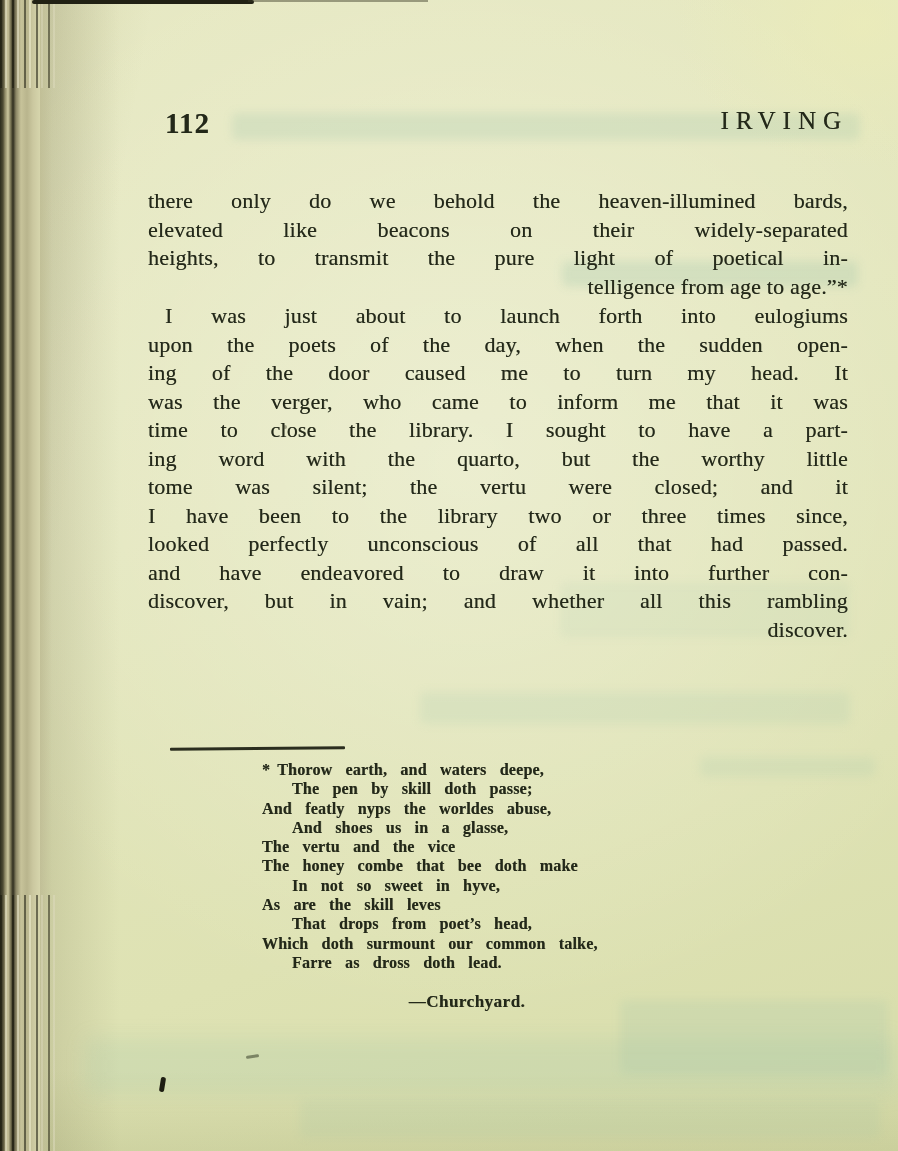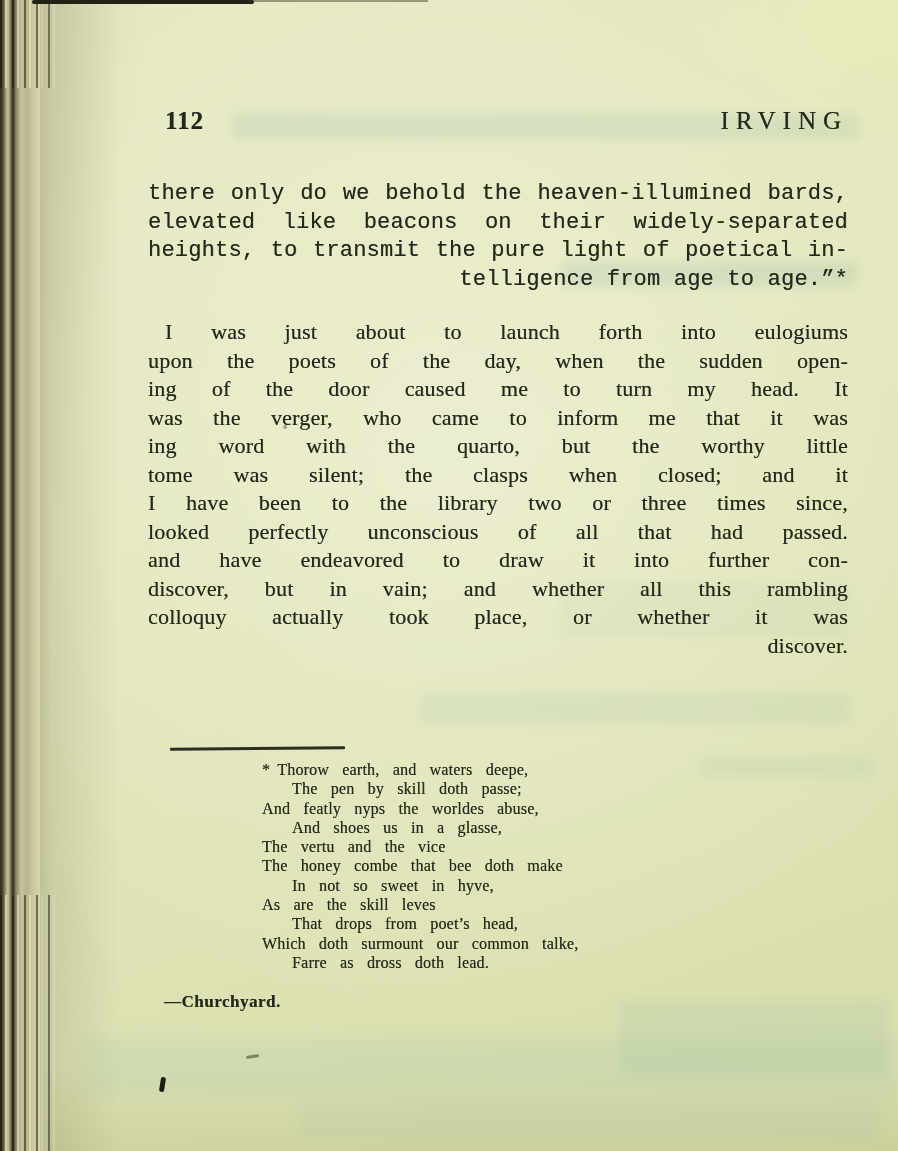--- a/index.html
+++ b/index.html
@@ -60,51 +60,51 @@
     filter: blur(5px);
     border-radius: 5px;
   }
 
   
   .ink { color: #232819; text-shadow: 0.3px 0.3px 0.5px rgba(35,40,25,0.55); }
 
   .header-row { position: absolute; left: 148px; top: 107px; width: 700px; height: 34px; }
   .page-number {
     position: absolute; left: 17px; top: 0;
-    font-size: 25px; font-weight: bold; letter-spacing: 1px;
+    font-size: 29px; font-weight: bold; letter-spacing: 1px;
   }
   .running-title {
     position: absolute; left: 0; top: 0; width: 100%;
     text-align: right;
     font-size: 25px; letter-spacing: 7px; font-weight: normal;
   }
 
   .para { position: absolute; left: 148px; width: 700px; font-size: 22px; line-height: 28.5px; letter-spacing: 0.2px; }
-  .para-1 { top: 180px; font-family: Liberation Mono, monospace; }
+  .para-1 { top: 187px; }
   .para-2 { top: 302px; }
   .jline { text-align: justify; text-align-last: justify; text-justify: inter-word; }
   .lastline { text-align: right; }
-  .firstline-indent { text-indent: 17px; margin-top: 16px; }
+  .firstline-indent { text-indent: 17px; }
 
   .fn-rule {
     position: absolute; left: 170px; top: 747px; width: 175px; height: 3px;
     background: #2b2e1f; transform: rotate(-0.5deg); border-radius: 1px;
   }
   .footnote {
     position: absolute; left: 262px; top: 760px;
-    font-size: 16px; font-weight: normal; line-height: 19.3px;
+    font-size: 16px; font-weight: bold; line-height: 19.3px;
     letter-spacing: 0.2px; word-spacing: 9px;
     white-space: nowrap;
   }
   .fn-line { position: relative; }
   .fn-indent { padding-left: 30px; }
   .fn-marker { margin-right: 7px; }
   .fn-attribution {
-    position: absolute; left: 164px; top: 992px; width: 700px;
-    text-align: left; padding-right: 30px; box-sizing: border-box;
+    position: absolute; left: 132px; top: 992px; width: 700px;
+    text-align: center; padding-right: 30px; box-sizing: border-box;
     font-size: 17px; font-weight: bold; letter-spacing: 0.5px;
   }
 
   .ink-blemish {
     position: absolute; left: 160px; top: 1077px; width: 5px; height: 15px;
     background: #1d1d12; border-radius: 2px; transform: rotate(9deg);
   }
   .speck-1 { position: absolute; left: 246px; top: 1055px; width: 13px; height: 3px; background: rgba(40,45,25,0.5); border-radius: 2px; transform: rotate(-8deg); }
   .speck-2 { position: absolute; left: 283px; top: 425px; width: 4px; height: 4px; background: rgba(60,60,40,0.4); border-radius: 50%; }
 </style>
@@ -139,27 +139,27 @@
     <div class="jline">elevated like beacons on their widely-separated</div>
     <div class="jline">heights, to transmit the pure light of poetical in-</div>
     <div class="lastline">telligence from age to age.”*</div>
   </div>
 
   <div class="para para-2 ink">
     <div class="jline firstline-indent">I was just about to launch forth into eulogiums</div>
     <div class="jline">upon the poets of the day, when the sudden open-</div>
     <div class="jline">ing of the door caused me to turn my head. It</div>
     <div class="jline">was the verger, who came to inform me that it was</div>
+    <div class="jline">time to close the library. I sought to have a part-</div>
     <div class="jline">ing word with the quarto, but the worthy little</div>
-    <div class="jline">tome was silent; the clasps when closed; and it</div>
+    <div class="jline">tome was silent; the vertu were closed; and it</div>
     <div class="jline">I have been to the library two or three times since,</div>
     <div class="jline">looked perfectly unconscious of all that had passed.</div>
     <div class="jline">and have endeavored to draw it into further con-</div>
     <div class="jline">discover, but in vain; and whether all this rambling</div>
-    <div class="jline">colloquy actually took place, or whether it was</div>
     <div class="lastline">discover.</div>
   </div>
 
   <div class="fn-rule"></div>
   <div class="footnote ink">
     <div class="fn-line"><span class="fn-marker">*</span><span>Thorow earth, and waters deepe,</span></div>
     <div class="fn-line fn-indent">The pen by skill doth passe;</div>
     <div class="fn-line">And featly nyps the worldes abuse,</div>
     <div class="fn-line fn-indent">And shoes us in a glasse,</div>
     <div class="fn-line">The vertu and the vice</div>

